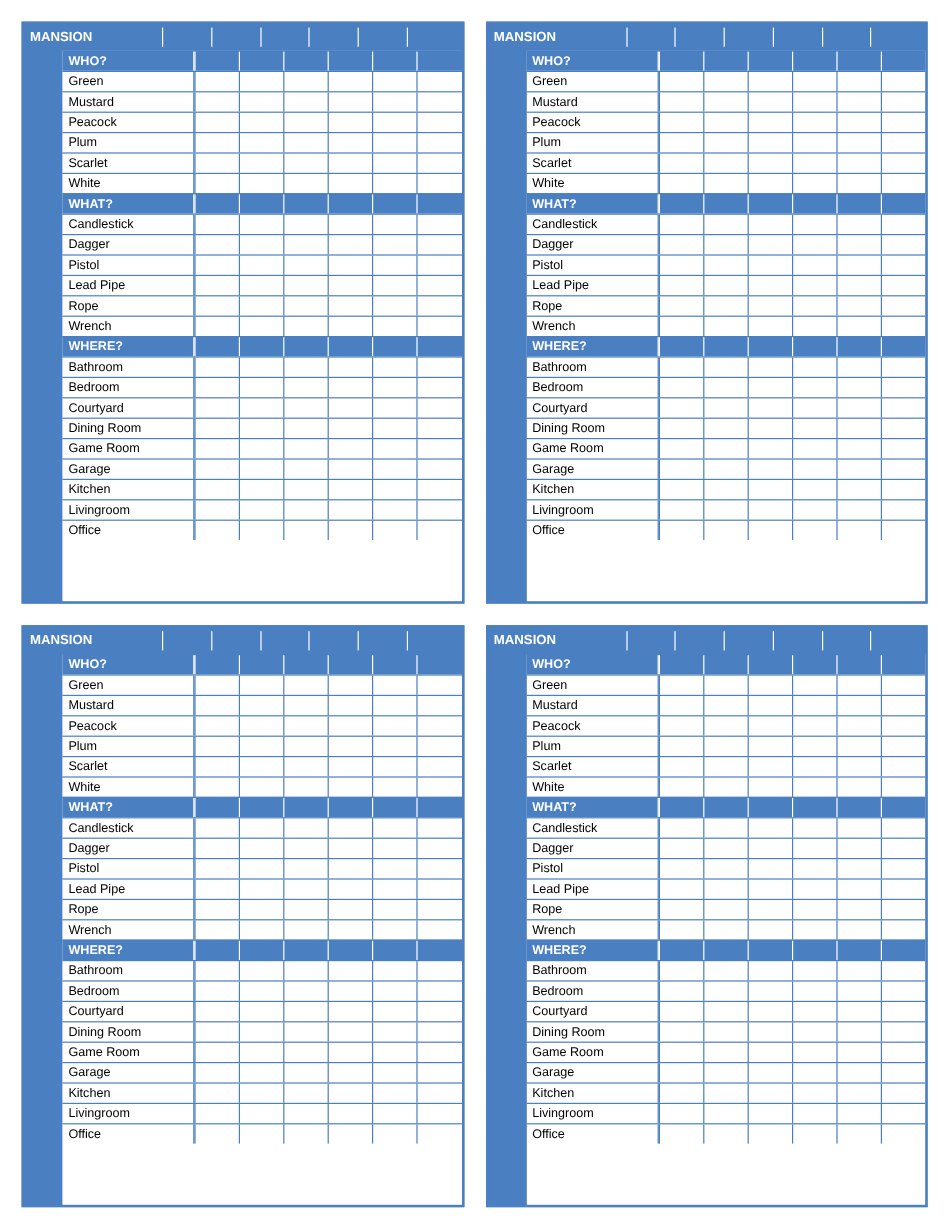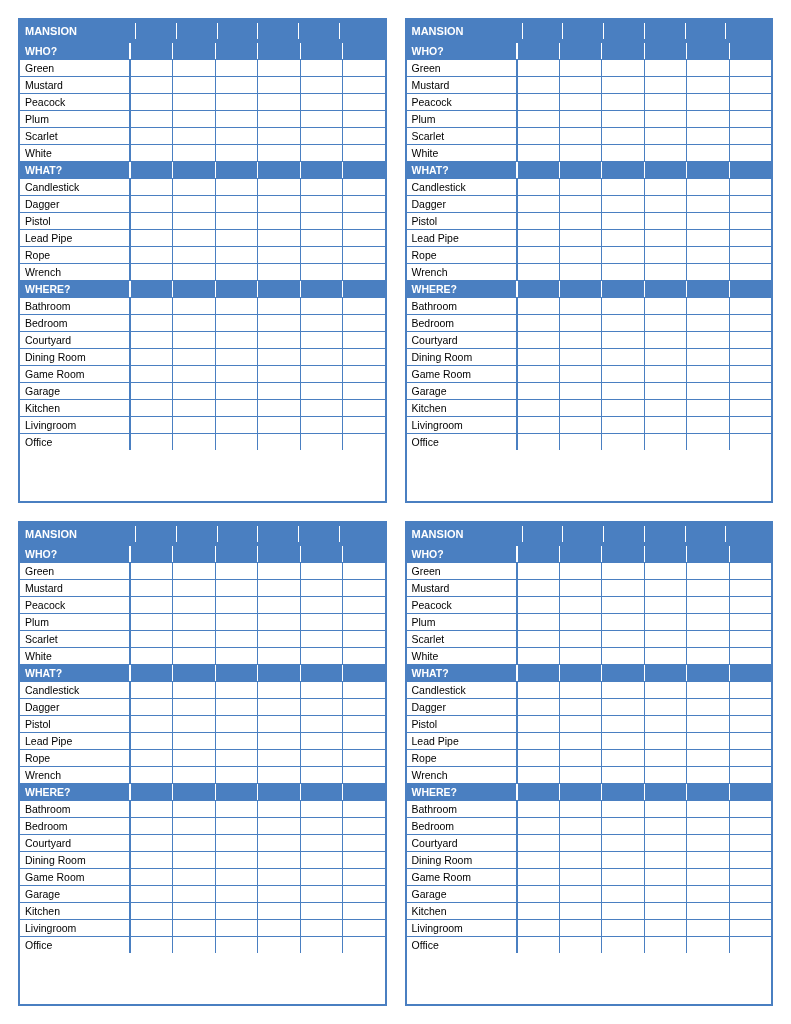--- a/index.html
+++ b/index.html
@@ -48,20 +48,21 @@
     .sc-header-col {
       flex: 1;
       border-left: 1px solid #fff;
       height: 16px;
     }
     .sc-table {
       background: #fff;
       flex: 1;
       display: flex;
       flex-direction: column;
+      margin-left: 32px;
     }
     .sc-row {
       display: flex;
       border-top: 1px solid #4a7fc1;
     }
     .sc-row.section-header {
       background: #4a7fc1;
     }
     .sc-label {
       flex: 0 0 110px;

